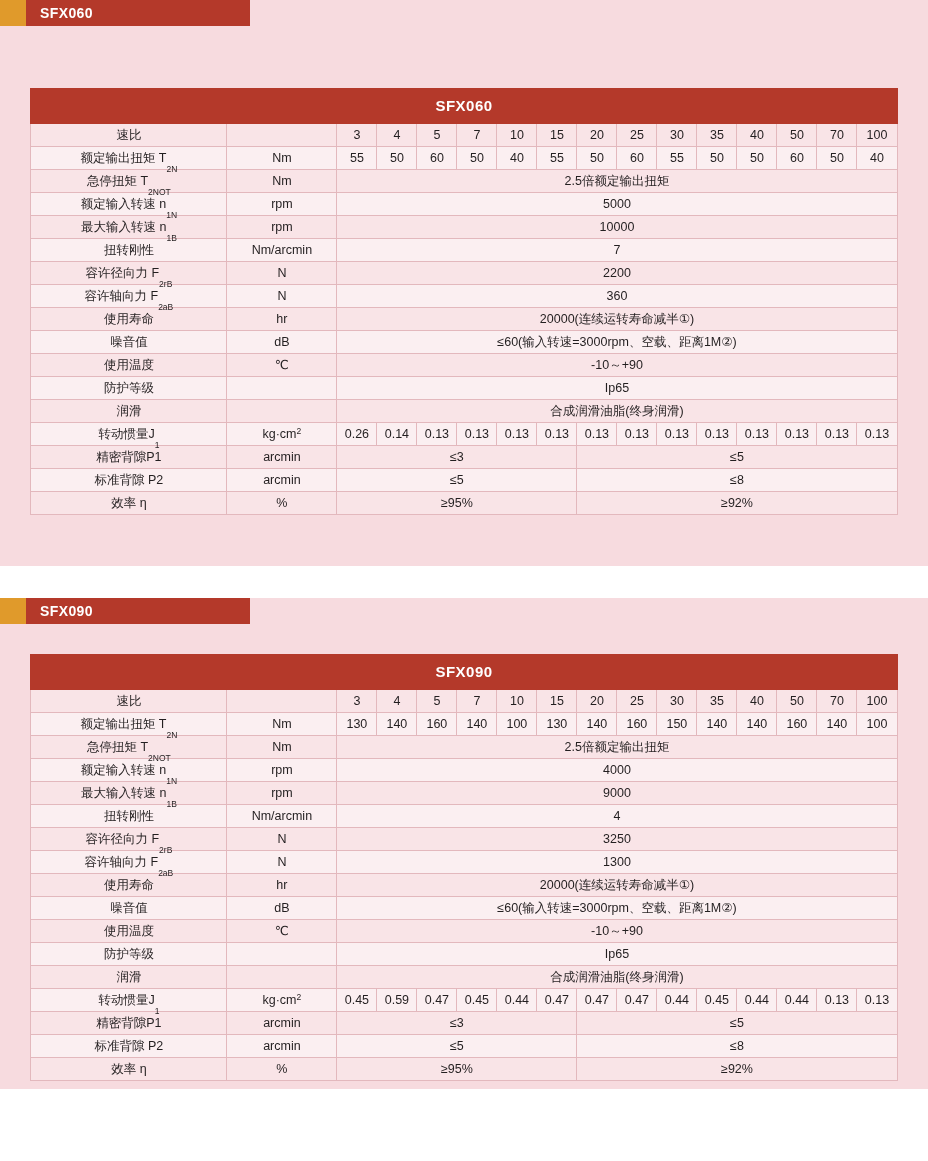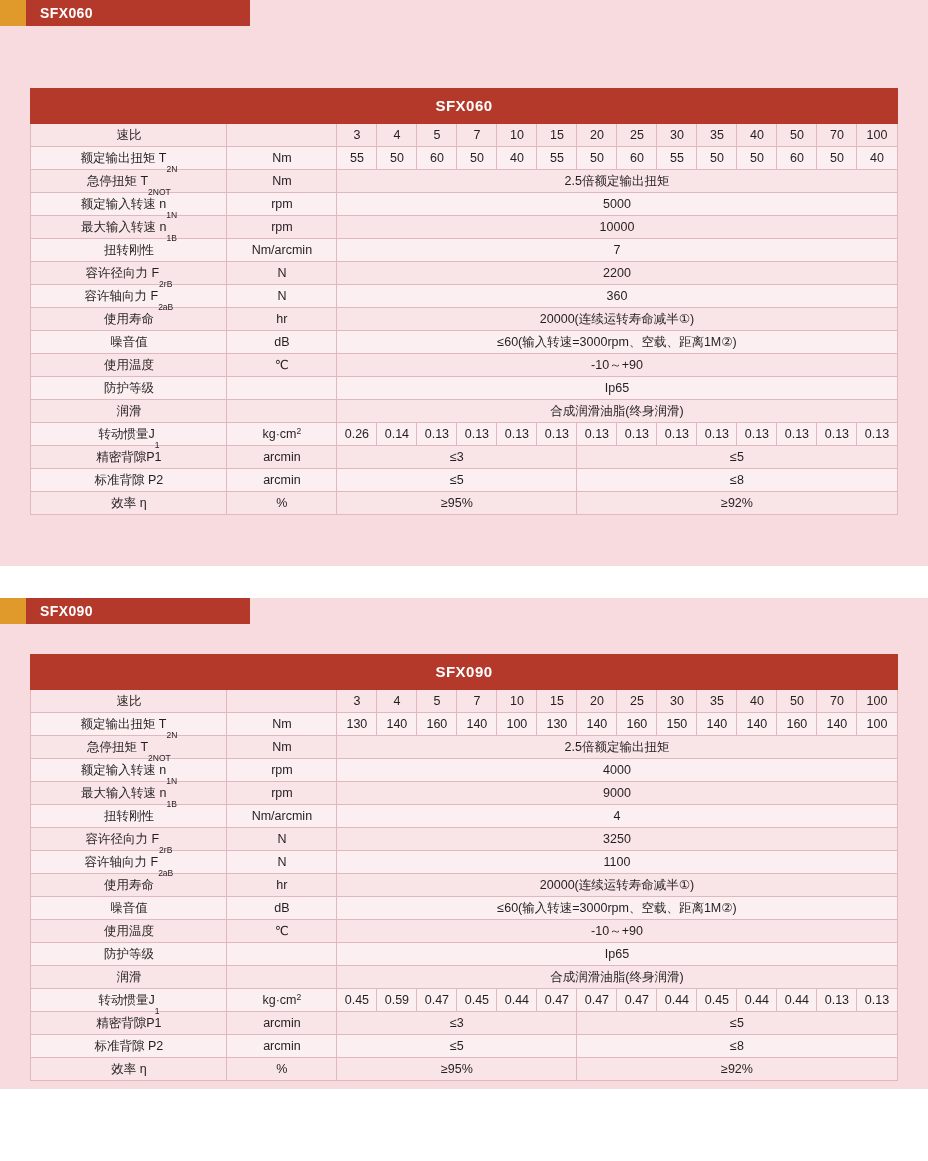--- a/index.html
+++ b/index.html
@@ -396,21 +396,21 @@
 
       <tr>
         <td class="label"><span>容许径向力 F</span><sub>2rB</sub></td>
         <td class="unit">N</td>
         <td class="merge" colspan="14">3250</td>
       </tr>
 
       <tr class="row-alt">
         <td class="label"><span>容许轴向力 F</span><sub>2aB</sub></td>
         <td class="unit">N</td>
-        <td class="merge" colspan="14">1100</td>
+        <td class="merge" colspan="14">1300</td>
       </tr>
 
       <tr>
         <td class="label">使用寿命</td>
         <td class="unit">hr</td>
         <td class="merge" colspan="14">20000(连续运转寿命减半①)</td>
       </tr>
 
       <tr class="row-alt">
         <td class="label">噪音值</td>

